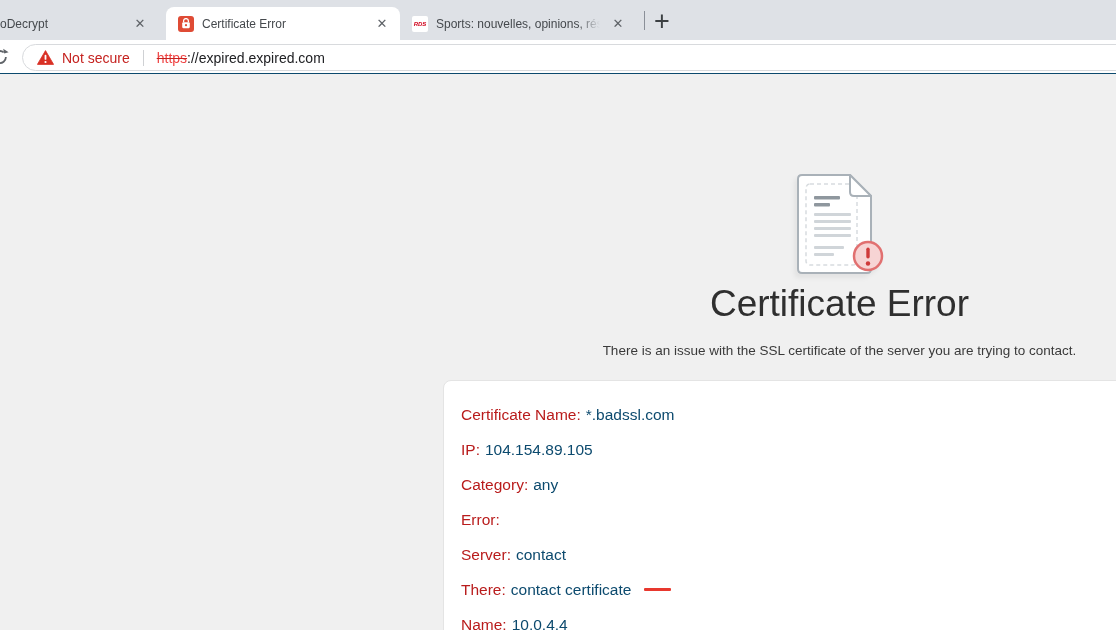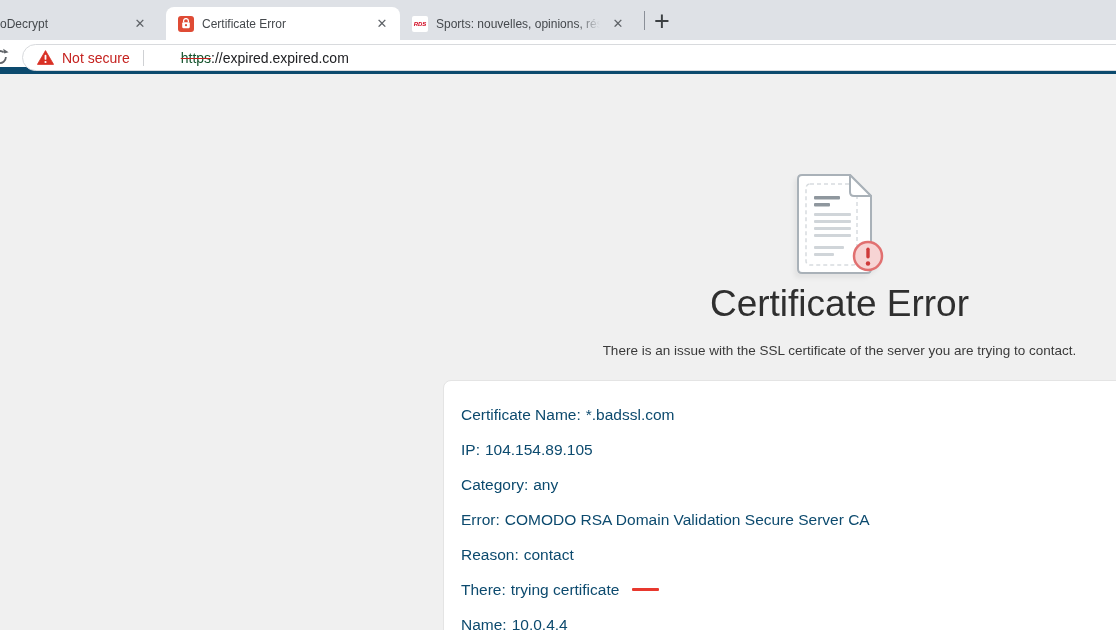--- a/index.html
+++ b/index.html
@@ -21,41 +21,41 @@
   .lock-fav { background:#df4b35; border-radius:3px; display:flex; align-items:center; justify-content:center; }
   .rds-fav { background:#fff; border-radius:2px; display:flex; align-items:center; justify-content:center;
              color:#d0021b; font-weight:bold; font-style:italic; font-size:6px; letter-spacing:0; }
   .fade-cover { position:absolute; right:34px; top:8px; width:26px; height:22px;
                 background:linear-gradient(90deg, rgba(222,225,230,0), #dee1e6 85%); }
   .tab-separator { position:absolute; left:644px; top:11px; width:1px; height:19px; background:#8a8f98; }
   .newtab-btn { position:absolute; left:648px; top:7px; width:28px; height:28px; display:flex; align-items:center;
                 justify-content:center; font-size:27px; font-weight:100; color:#3c4043; }
 
   
-  .toolbar { position:absolute; top:40px; left:0; width:100%; height:34px; background:#fff; border-bottom:7px solid #0c4a6e; }
+  .toolbar { position:absolute; top:40px; left:0; width:100%; height:34px; background:#fff; border-bottom:1px solid #0c4a6e; }
   .reload-wrap { position:absolute; left:-10px; top:7px; width:20px; height:20px; color:#5f6368; }
   .omnibox { position:absolute; left:22px; top:4px; right:-30px; height:27px; background:#fff;
              border:1px solid #d8dadd; border-radius:15px; display:flex; align-items:center; padding-left:14px; }
   .warn-tri { width:17px; height:15px; flex:none; margin-right:8px; }
   .not-secure { color:#c5221f; font-size:14px; margin-right:13px; }
   .omni-divider { width:1px; height:16px; background:#cfd1d4; margin-right:13px; }
   .url { font-size:14px; color:#202124; white-space:nowrap; }
-  .scheme { color:#14532d; text-decoration:line-through; text-decoration-color:#c5221f;margin-left:24px; }
+  .scheme { color:#ef4444; text-decoration:line-through; text-decoration-color:#c5221f; }
 
   
   .content { position:absolute; top:75px; left:0; width:100%; height:563px; background:#f0f0f0; }
   .doc-svg { position:absolute; left:792px; top:97px; filter:drop-shadow(-3px 4px 2px rgba(0,0,0,0.05)); }
   .page-title { position:absolute; left:443px; top:208px; width:793px; text-align:center;
                 font-size:37px; color:#2f2f2f; font-weight:400; }
   .page-sub { position:absolute; left:443px; top:268px; width:793px; text-align:center;
               font-size:13.5px; color:#3a3a3a; }
   .cert-box { position:absolute; left:443px; top:305px; width:800px; height:400px; background:#fff;
               border:1px solid #e4e4e4; border-radius:8px; padding:16px 20px 20px 17px; }
   .cert-row { height:35px; display:flex; align-items:center; font-size:15.5px; white-space:nowrap; }
-  .cert-label { color:#0c4a6e; }
+  .cert-label { color:#b91c1c; }
   .cert-value { color:#0c4a6e; margin-left:5px; }
   .red-dash { display:inline-block; width:27px; height:3px; background:#e8382e; border-radius:1px; margin-left:13px; }
 </style>
 </head>
 <body>
 
 <div class="screen">
 
   <div class="tabstrip">
 
@@ -138,29 +138,28 @@
       <div class="cert-row">
         <span class="cert-label">IP:</span>
         <span class="cert-value">104.154.89.105</span>
       </div>
       <div class="cert-row">
         <span class="cert-label">Category:</span>
         <span class="cert-value">any</span>
       </div>
       <div class="cert-row">
         <span class="cert-label">Error:</span>
-        <span class="cert-value">COMODO RSA Domain Validation Secure Server CA</span>
       </div>
       <div class="cert-row">
-        <span class="cert-label">Reason:</span>
+        <span class="cert-label">Server:</span>
         <span class="cert-value">contact</span>
       </div>
       <div class="cert-row">
         <span class="cert-label">There:</span>
-        <span class="cert-value">trying certificate</span>
+        <span class="cert-value">contact certificate</span>
         <span class="red-dash"></span>
       </div>
       <div class="cert-row">
         <span class="cert-label">Name:</span>
         <span class="cert-value">10.0.4.4</span>
       </div>
     </div>
   </div>
 
 </div>

